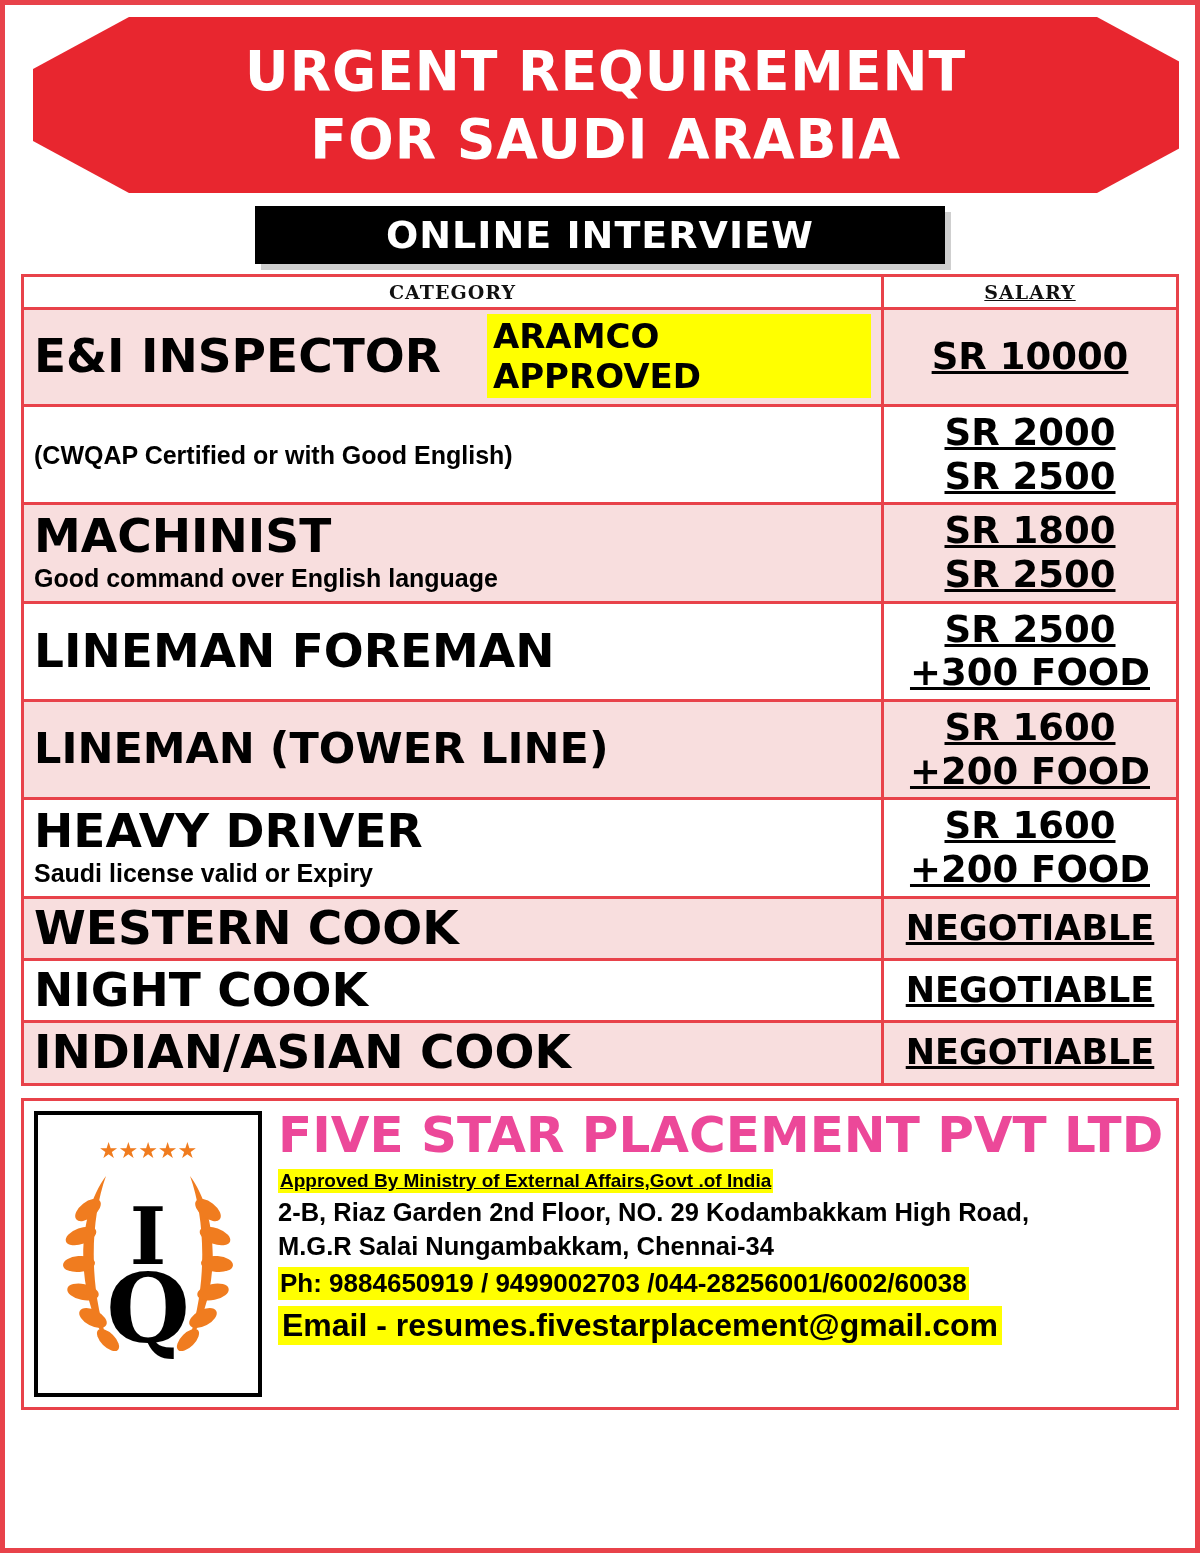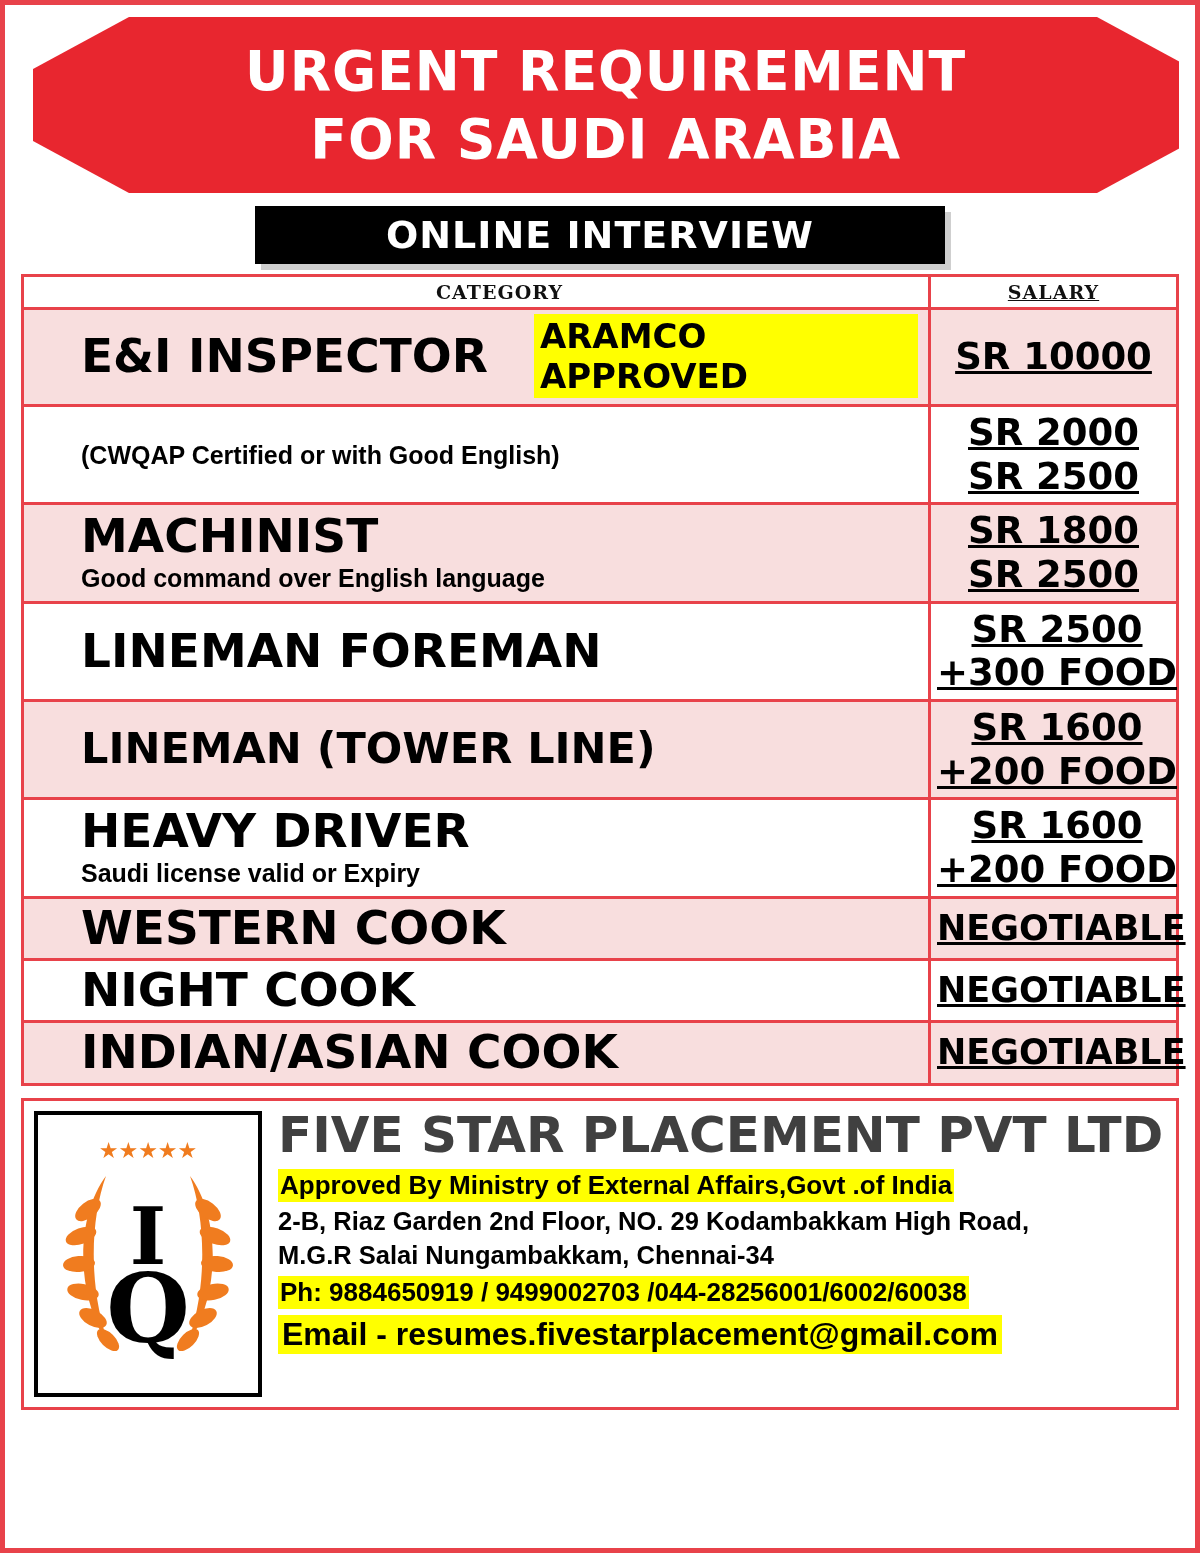--- a/index.html
+++ b/index.html
@@ -80,21 +80,20 @@
   
   .table {
     margin: 10px 16px 0 16px;
     border: 3px solid #e8424a;
     border-bottom: none;
   }
   .row {
     display: flex;
     border-bottom: 3px solid #e8424a;
     min-height: 30px;
-    padding-left: 47px;
   }
   .cat-cell {
     flex: 0 0 860px;
     box-sizing: border-box;
     border-right: 3px solid #e8424a;
     padding: 4px 10px 6px 10px;
     display: flex;
     flex-direction: column;
     justify-content: center;
   }
@@ -184,35 +183,36 @@
     flex: 1 1 auto;
     padding: 8px 6px 6px 6px;
     display: flex;
     flex-direction: column;
     justify-content: flex-start;
   }
   .company {
     font-family: "DejaVu Sans", sans-serif;
     font-weight: bold;
     font-size: 50px;
-    color: #404040;
+    color: #ec4899;
     line-height: 1.05;
     white-space: nowrap;
   }
   .approved {
     background: #ffff00;
     font-family: "Liberation Sans", sans-serif;
     font-weight: bold;
-    font-size: 26px;
+    font-size: 19px;
     color: #000;
     margin-top: 8px;
     display: inline-block;
     align-self: flex-start;
     padding: 1px 2px;
     white-space: nowrap;
+    text-decoration: underline;
   }
   .addr {
     font-family: "Liberation Sans", sans-serif;
     font-weight: bold;
     font-size: 25.5px;
     color: #000;
     margin-top: 5px;
     white-space: nowrap;
   }
   .phone {

